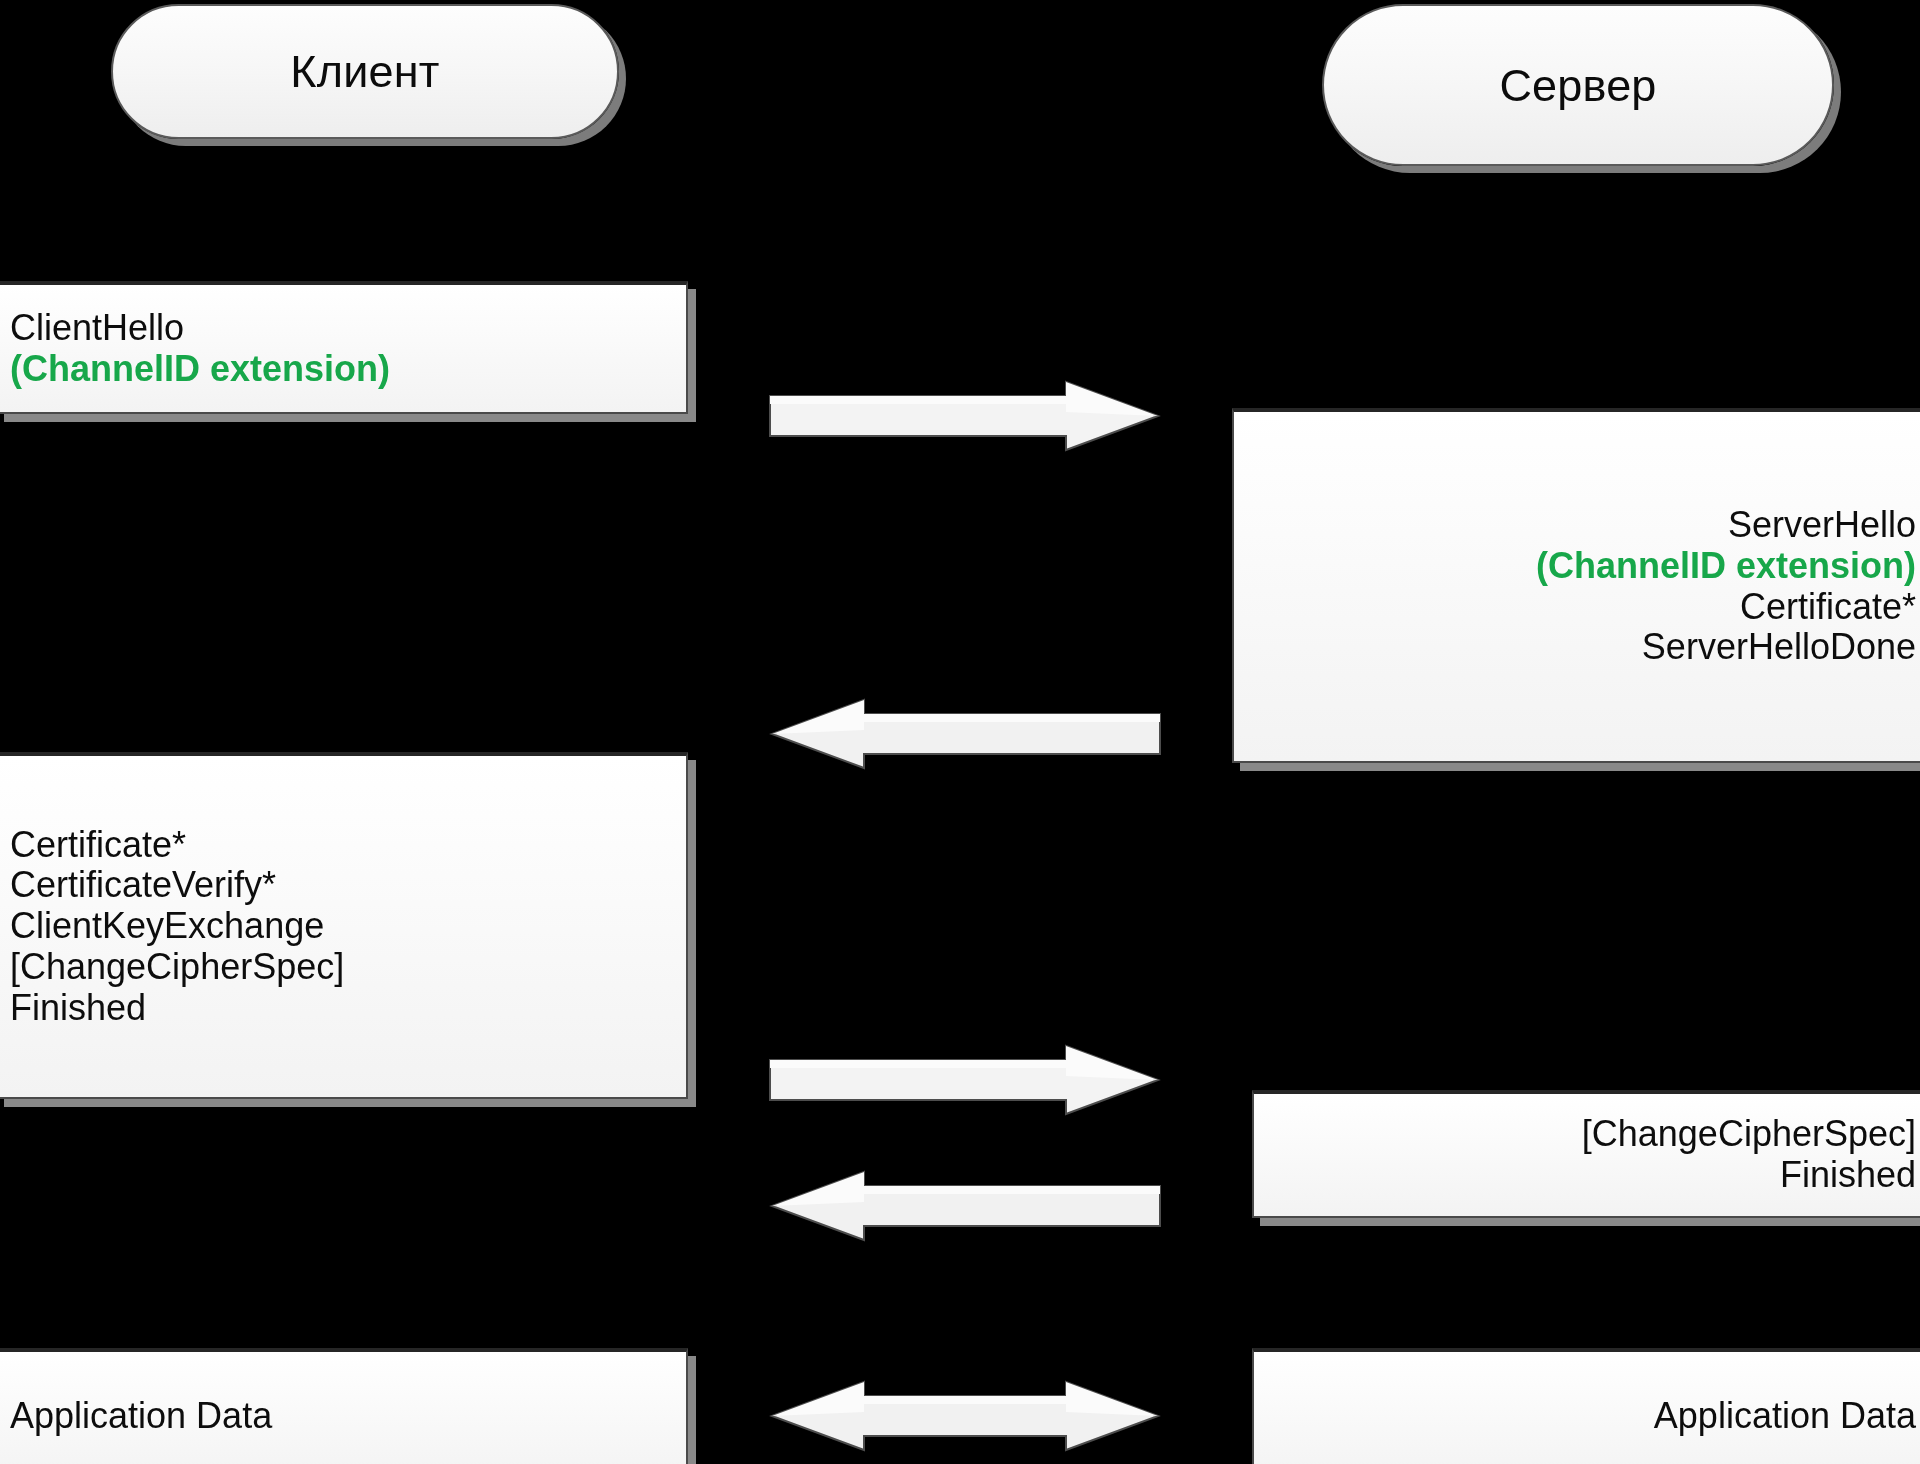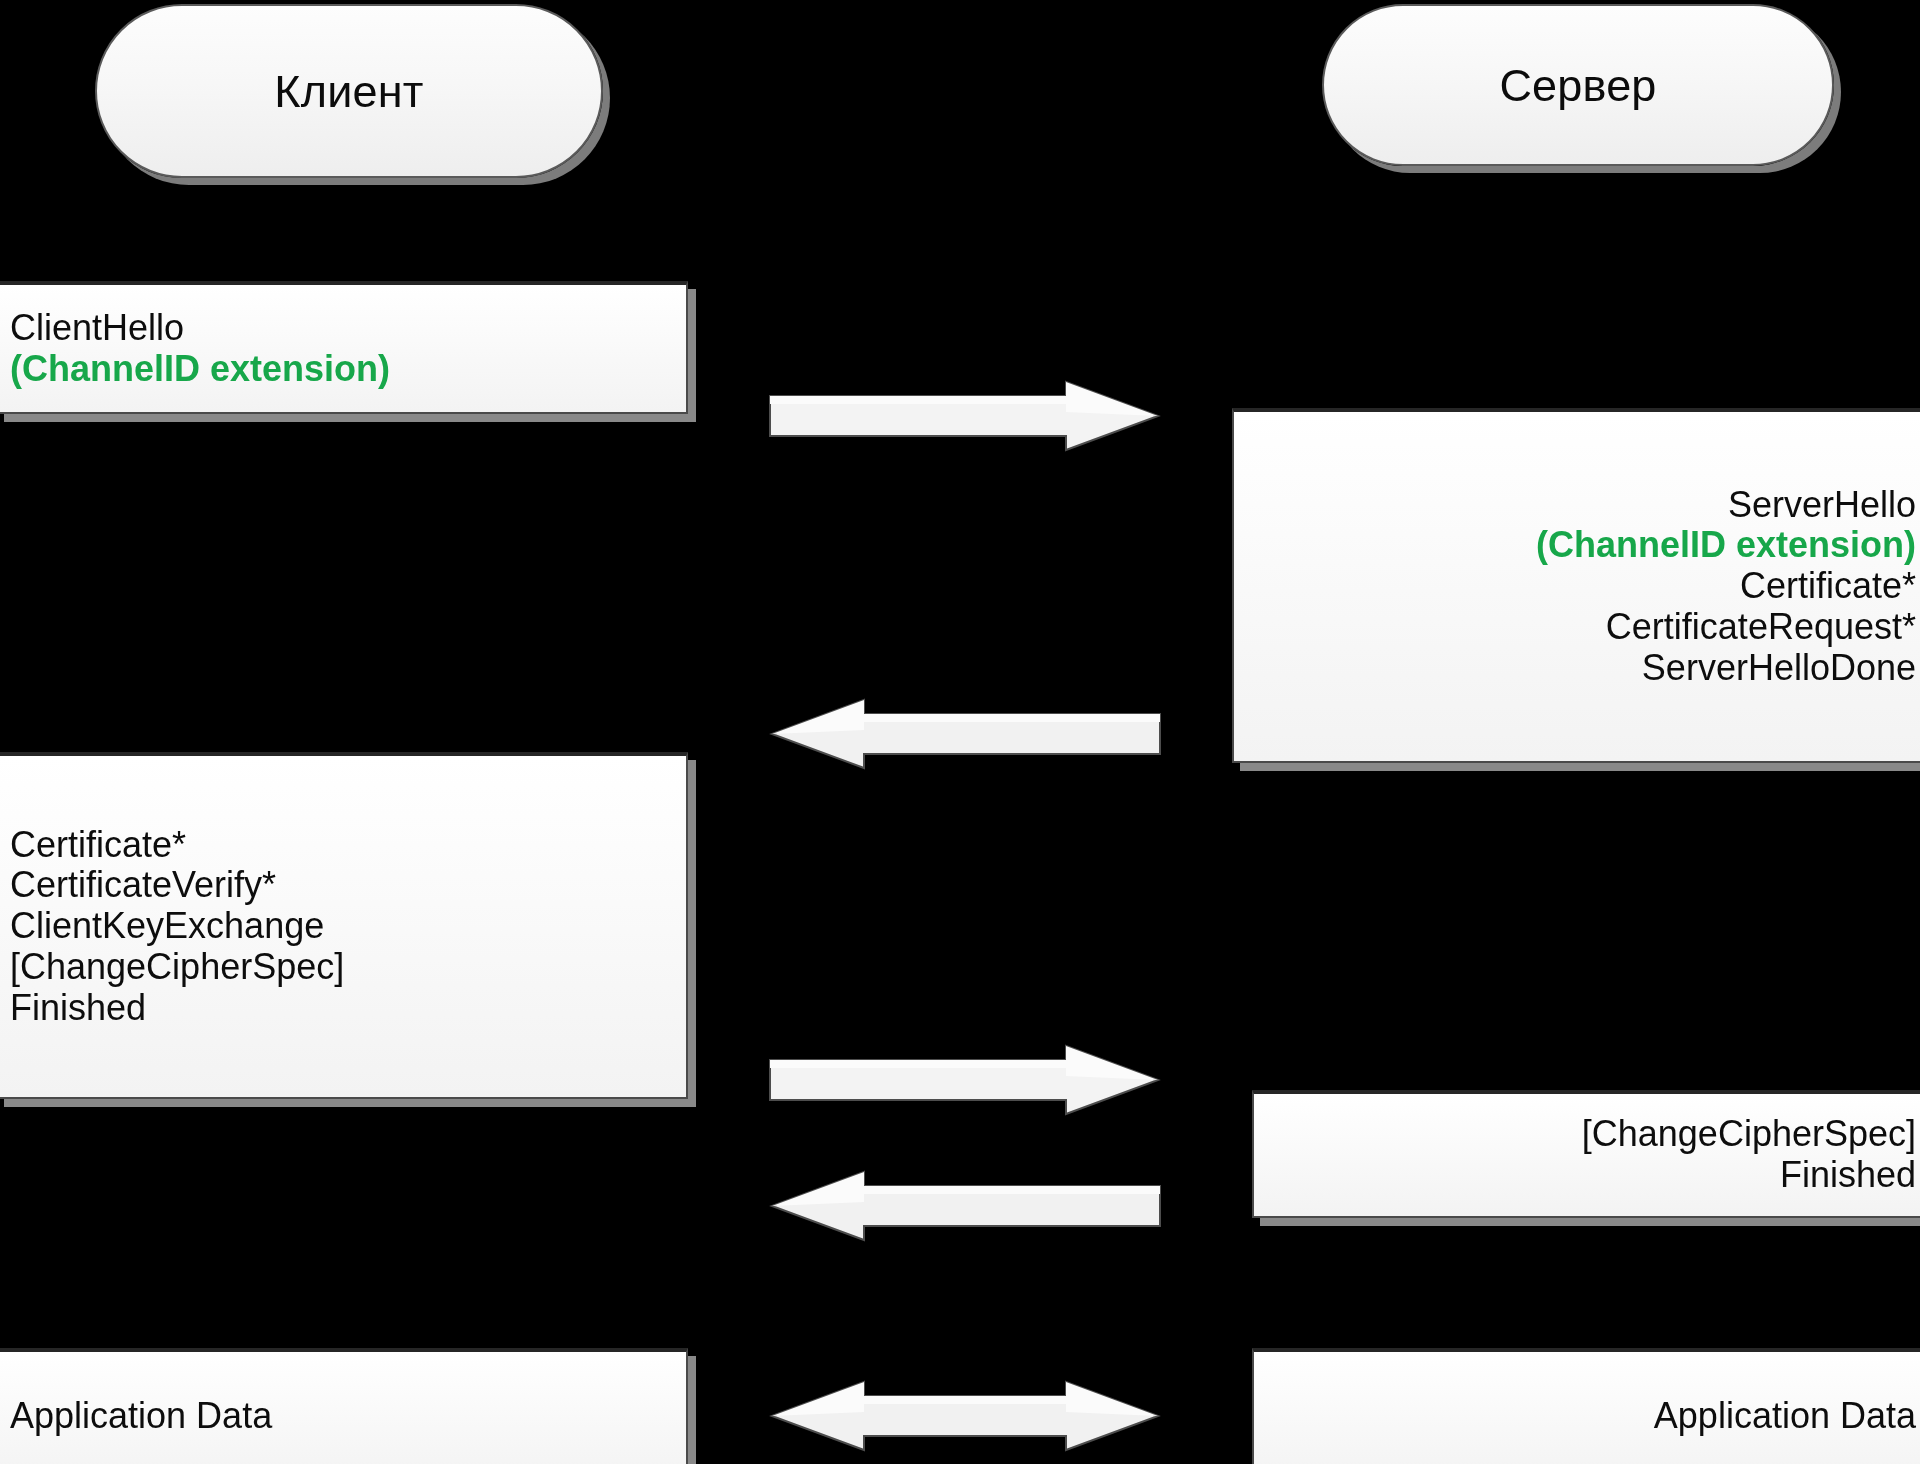--- a/index.html
+++ b/index.html
@@ -67,38 +67,37 @@
   .arrow { position: absolute; }
   .arrow svg { display: block; overflow: visible; }
 
   
 </style>
 </head>
 <body>
 
 <div id="canvas">
 
-  <div class="pill" style="left:95px; top:4px; width:508px; height:174px;">
+  <div class="pill" style="left:111px; top:4px; width:508px; height:135px;">
     <span class="pill-label">Клиент</span>
   </div>
 
   <div class="pill" style="left:1322px; top:4px; width:512px; height:162px;text-align:right;">
     <span class="pill-label">Сервер</span>
   </div>
 
   <div class="msgbox align-left" style="left:-4px; top:281px; width:692px; height:133px;">
     <div class="msgline">ClientHello</div>
     <div class="msgline hl">(ChannelID extension)</div>
   </div>
 
   <div class="msgbox align-right" style="left:1232px; top:408px; width:696px; height:355px;">
     <div class="msgline">ServerHello</div>
     <div class="msgline hl">(ChannelID extension)</div>
     <div class="msgline">Certificate*</div>
-    <div class="msgline">CertificateRequest*</div>
     <div class="msgline">ServerHelloDone</div>
   </div>
 
   <div class="msgbox align-left" style="left:-4px; top:752px; width:692px; height:347px;">
     <div class="msgline">Certificate*</div>
     <div class="msgline">CertificateVerify*</div>
     <div class="msgline">ClientKeyExchange</div>
     <div class="msgline">[ChangeCipherSpec]</div>
     <div class="msgline">Finished</div>
   </div>

